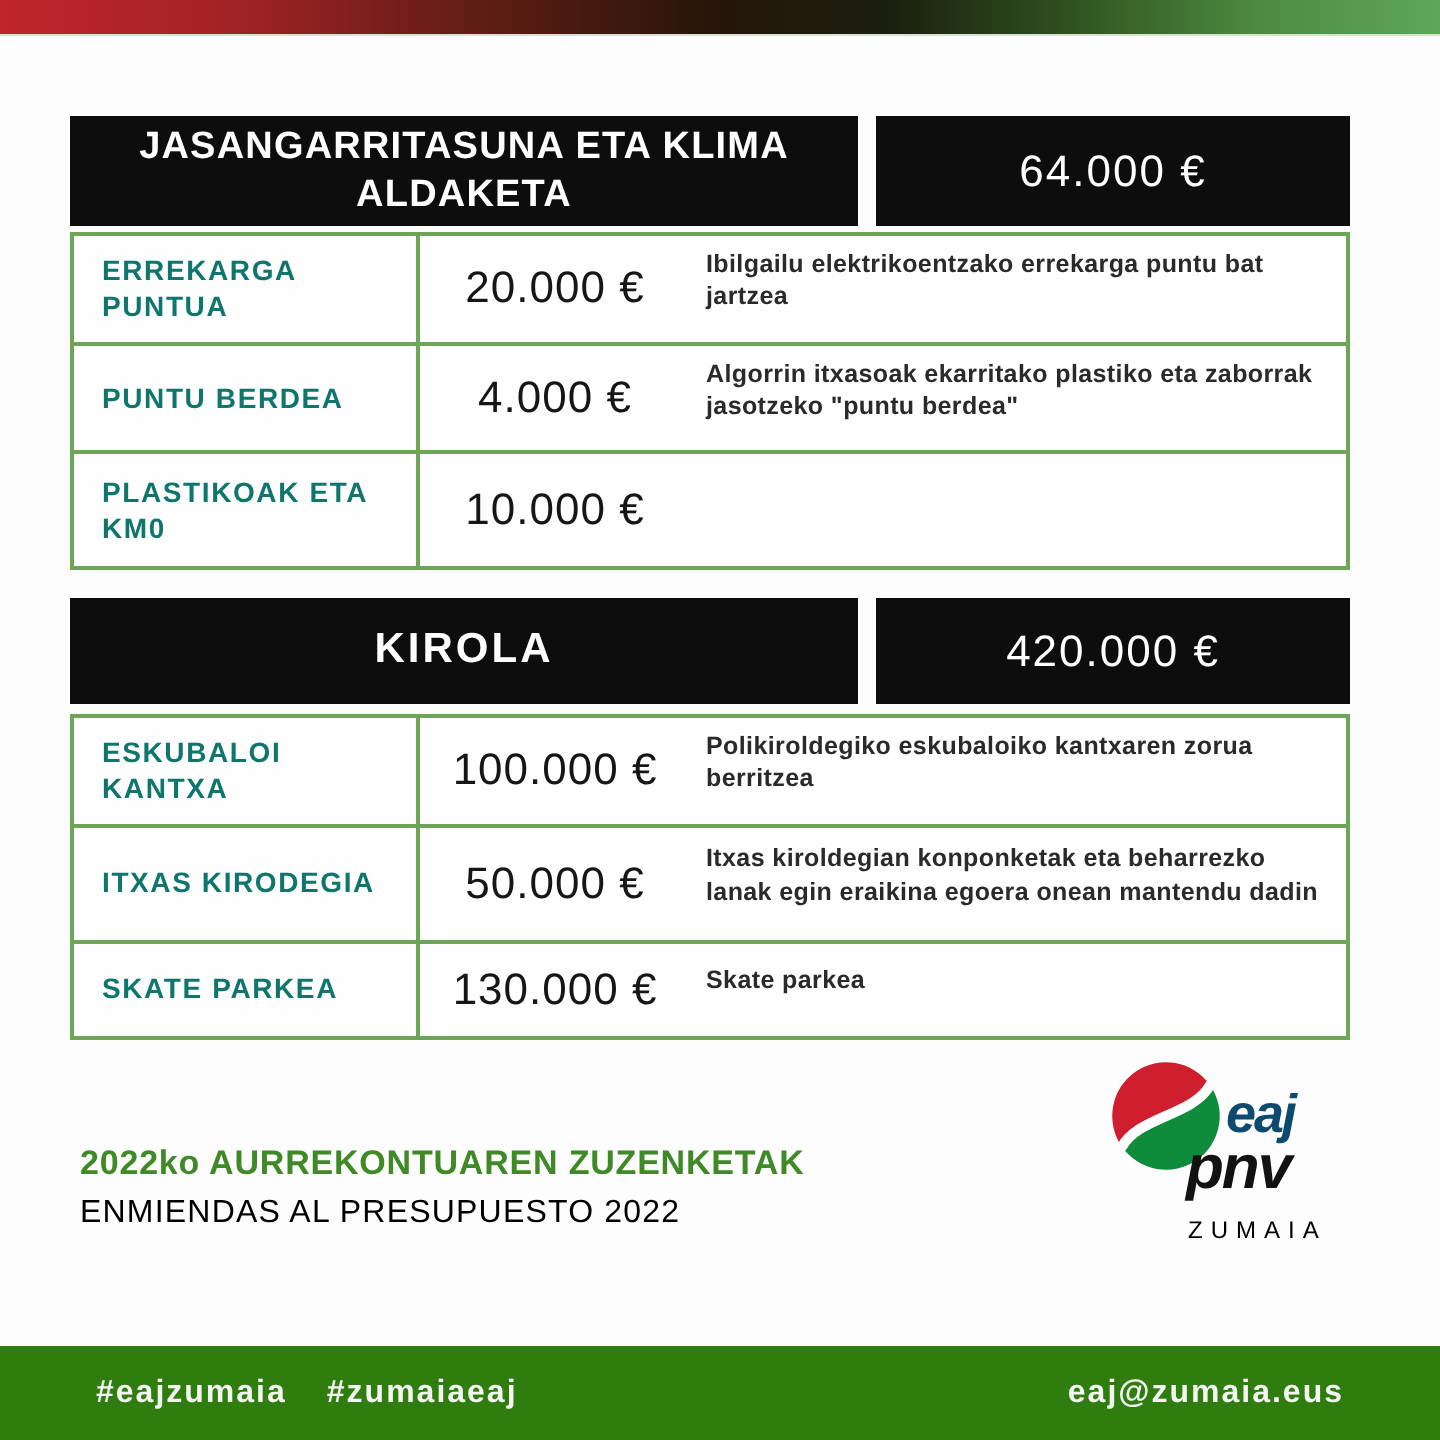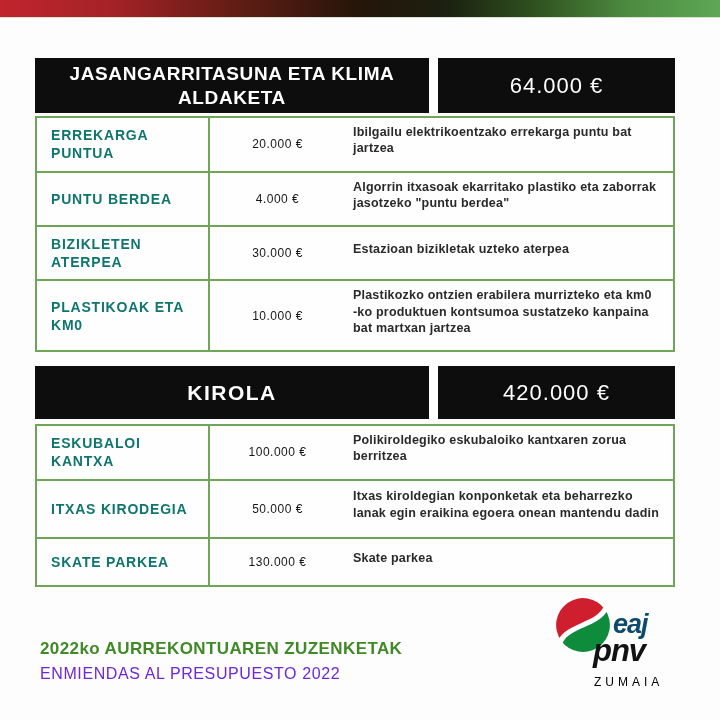--- a/index.html
+++ b/index.html
@@ -22,30 +22,30 @@
   .header-row.second .banner.title{font-weight:600;font-size:21px;letter-spacing:1.5px;}
 
   
   .budget-table{border:2px solid #6fa557;margin-top:3px;background:#fefefe;}
   .budget-table.second{margin-top:5px;}
   .t-row{display:grid;grid-template-columns:173px 135px 1fr;}
   .t-row + .t-row{border-top:2px solid #6fa557;}
   .cell-label{border-right:2px solid #6fa557;display:flex;align-items:center;
     padding:8px 10px 8px 14px;font-weight:700;font-size:14px;letter-spacing:0.8px;line-height:1.3;color:#0f766e;}
   .cell-amount{display:flex;align-items:center;justify-content:center;
-    font-size:12px;font-weight:400;letter-spacing:0.5px;color:#161616;}
+    font-size:22px;font-weight:400;letter-spacing:0.5px;color:#161616;}
   .cell-desc{display:flex;align-items:center;padding:6px 14px 14px 8px;
     font-size:12.5px;font-weight:600;line-height:1.3;letter-spacing:0.2px;color:#2a2a2a;}
   .h50{min-height:50px;} .h48{min-height:48px;border-radius:16px;} .h56{min-height:56px;} .h46{min-height:46px;}
 
   
   .footer{position:relative;height:110px;}
   .footer-titles{position:absolute;left:5px;top:52px;}
   .footer-title-eu{color:#3f8927;font-weight:800;font-size:17px;letter-spacing:0.4px;}
-  .footer-title-es{color:#6d28d9;font-weight:400;font-size:16px;letter-spacing:0.6px;margin-top:6px;}
+  .footer-title-es{color:#000000;font-weight:400;font-size:16px;letter-spacing:0.6px;margin-top:6px;}
   .logo{position:absolute;right:-22px;top:6px;width:150px;height:100px;}
   .emblem{position:absolute;left:0;top:0;}
   .logo-eaj{position:absolute;left:66px;top:18px;font-weight:800;font-style:italic;font-size:27px;letter-spacing:-1px;color:#0c4a6e;line-height:1;}
   .logo-pnv{position:absolute;left:46px;top:42px;font-weight:800;font-style:italic;font-size:31px;letter-spacing:-1px;color:#121212;line-height:1;}
   .logo-zumaia{position:absolute;left:47px;top:82px;font-size:12px;letter-spacing:4px;color:#000000;font-weight:500;}
 
   
   .bottom-bar{position:absolute;left:0;bottom:0;width:100%;height:47px;background:#2f7d0e;
     display:flex;align-items:center;justify-content:space-between;padding:0 48px;box-sizing:border-box;}
   .hashtags{display:flex;gap:20px;}
@@ -69,29 +69,23 @@
       <div class="t-row h50">
         <div class="cell-label">ERREKARGA PUNTUA</div>
         <div class="cell-amount">20.000 €</div>
         <div class="cell-desc">Ibilgailu elektrikoentzako errekarga puntu bat jartzea</div>
       </div>
       <div class="t-row h50">
         <div class="cell-label">PUNTU BERDEA</div>
         <div class="cell-amount">4.000 €</div>
         <div class="cell-desc">Algorrin itxasoak ekarritako plastiko eta zaborrak jasotzeko "puntu berdea"</div>
       </div>
-      <div class="t-row h50">
-        <div class="cell-label">BIZIKLETEN ATERPEA</div>
-        <div class="cell-amount">30.000 €</div>
-        <div class="cell-desc">Estazioan bizikletak uzteko aterpea</div>
-      </div>
       <div class="t-row h56">
         <div class="cell-label">PLASTIKOAK ETA KM0</div>
         <div class="cell-amount">10.000 €</div>
-        <div class="cell-desc">Plastikozko ontzien erabilera murrizteko eta km0 -ko produktuen kontsumoa sustatzeko kanpaina bat martxan jartzea</div>
       </div>
     </div>
 
     <div class="header-row second">
       <div class="banner title">KIROLA</div>
       <div class="banner total">420.000 €</div>
     </div>
 
     <div class="budget-table second">
       <div class="t-row h48">
@@ -126,14 +120,21 @@
           </g>
         </svg>
         <div class="logo-eaj">eaj</div>
         <div class="logo-pnv">pnv</div>
         <div class="logo-zumaia">ZUMAIA</div>
       </div>
     </div>
 
   </div>
 
+  <div class="bottom-bar">
+    <div class="hashtags">
+      <span>#eajzumaia</span>
+      <span>#zumaiaeaj</span>
+    </div>
+    <span>eaj@zumaia.eus</span>
+  </div>
 
 </div>
 
 </body></html>

